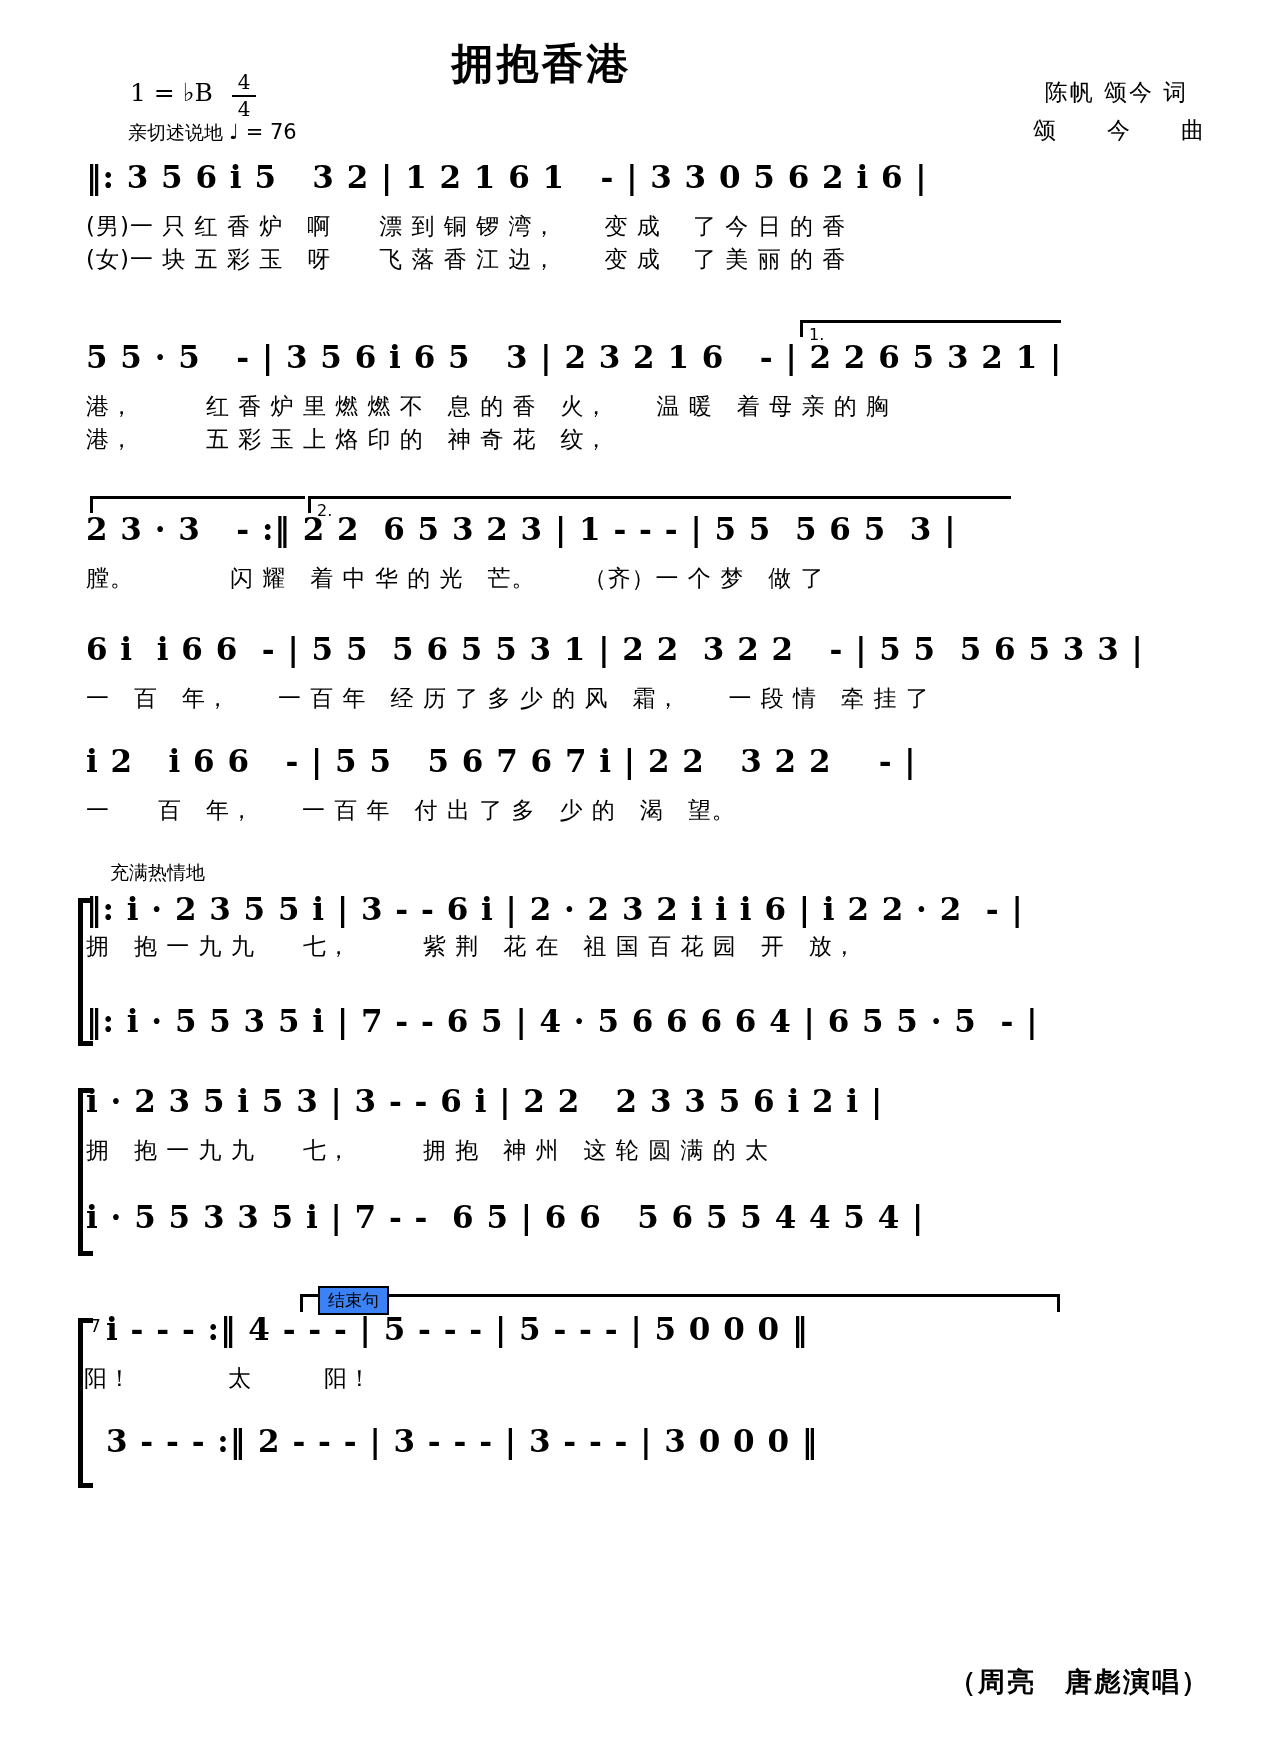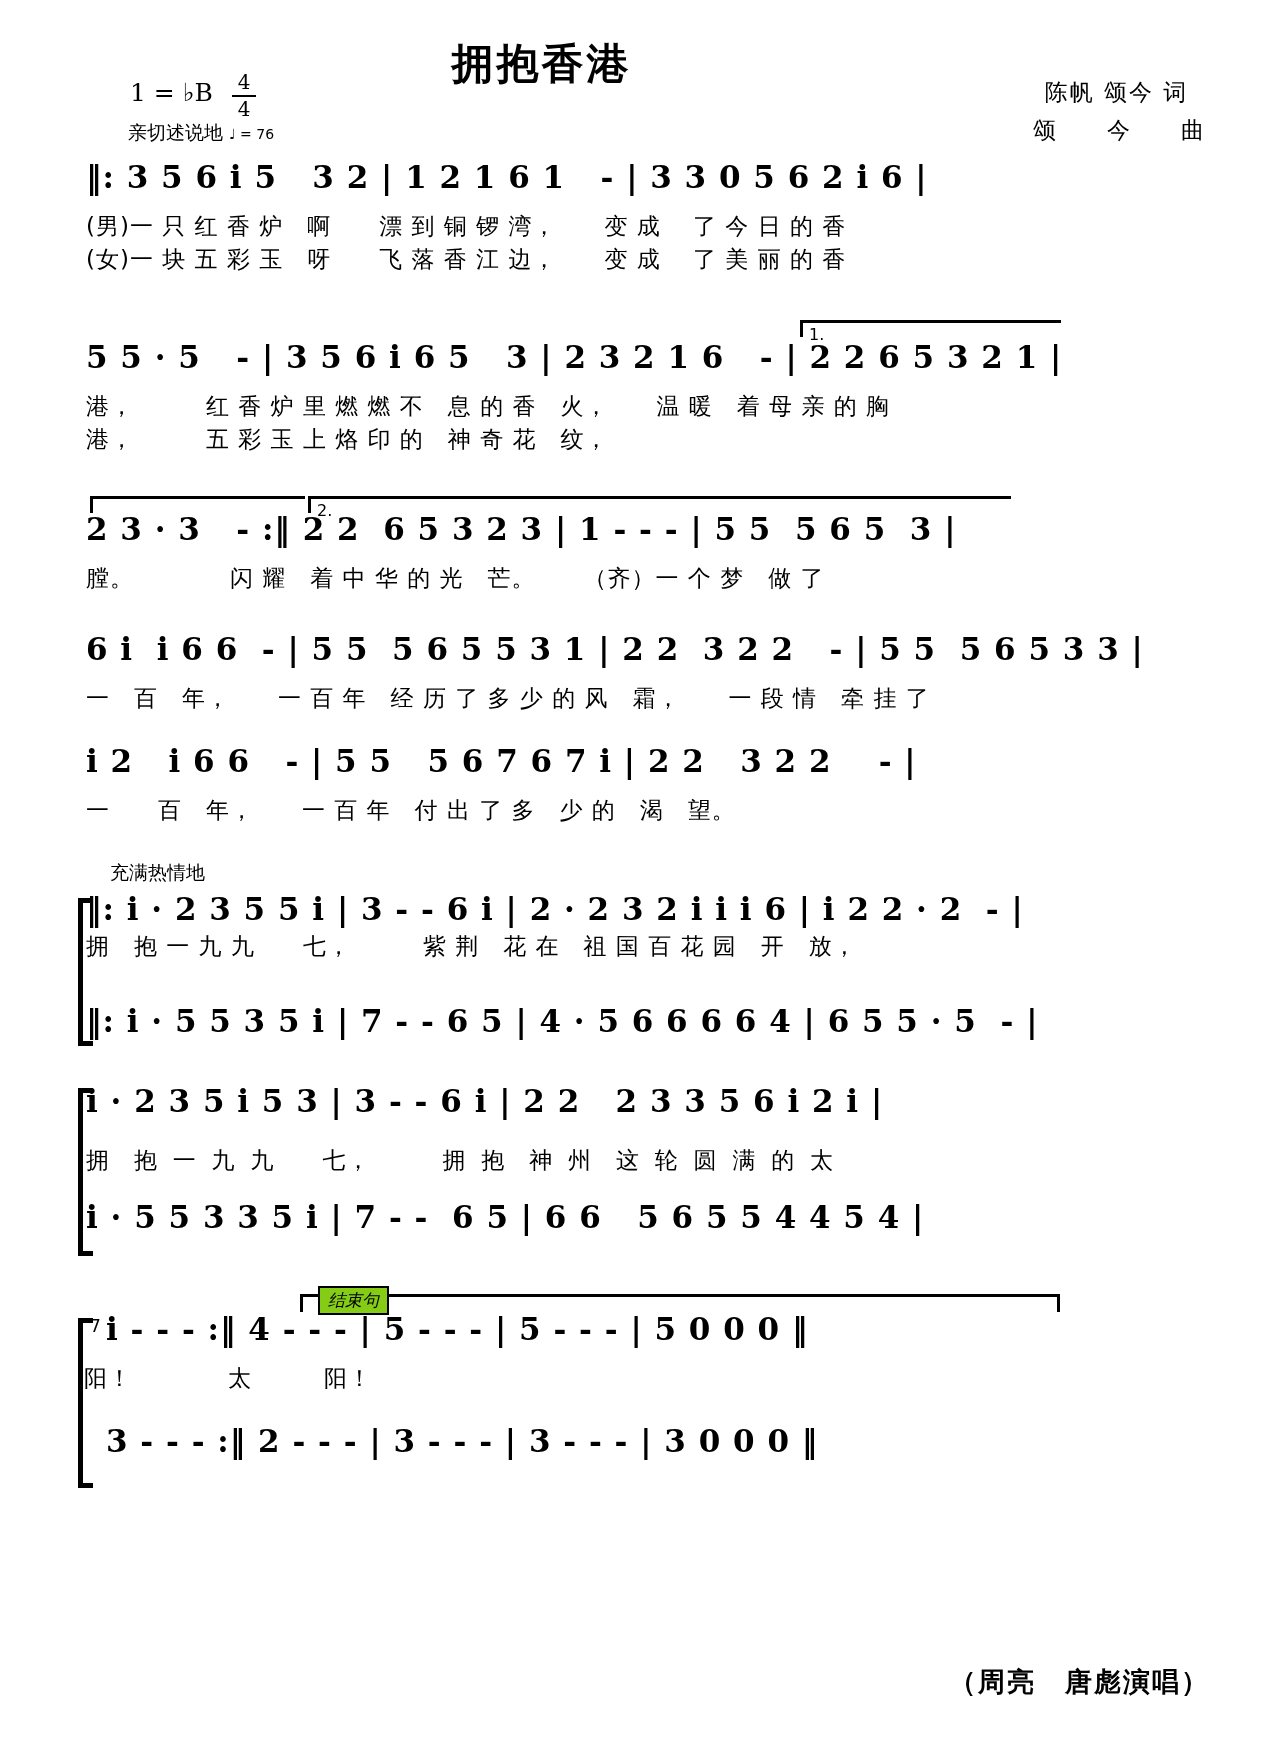--- a/index.html
+++ b/index.html
@@ -51,21 +51,21 @@
   }
   .time-sig .num { display: block; }
   .time-sig .bar { display: block; width: 24px; height: 2px; background: #000; margin: 2px auto; }
   .tempo-mark {
     position: absolute;
     top: 120px;
     left: 128px;
     font-size: 19px;
     white-space: nowrap;
   }
-  .tempo-mark .note { font-size: 14px; }
+  .tempo-mark .note { font-size: 21px; }
   .credits {
     position: absolute;
     top: 74px;
     right: 52px;
     font-size: 23px;
     line-height: 1.65;
     text-align: center;
     letter-spacing: 2px;
   }
   .credits .c2 { letter-spacing: 14px; padding-left: 18px; }
@@ -126,22 +126,21 @@
     top: 2px; left: 6px;
     font-size: 16px;
     font-weight: normal;
     font-family: "DejaVu Sans", sans-serif;
   }
   .boxlabel {
     position: absolute;
     border: 2px solid #000;
     padding: 1px 8px;
     font-size: 17px;
-    background: #84cc16;
-    font-style: italic;
+    background: #3b82f6;
   }
   .hline {
     position: absolute;
     height: 3px;
     background: #000;
   }
 </style>
 </head>
 <body>
 
@@ -208,21 +207,21 @@
     <div class="notes-row">‖: i · 2 3 5 5 i | 3 - - 6 i | 2 · 2 3 2 i i i 6 | i 2 2 · 2  - |</div>
     <div class="lyric-row" style="margin-top:2px;">拥　抱 一 九 九　　七，　　　紫 荆　花 在　祖 国 百 花 园　开　放，</div>
   </div>
   <div class="system" style="top:1004px;">
     <div class="notes-row">‖: i · 5 5 3 5 i | 7 - - 6 5 | 4 · 5 6 6 6 6 4 | 6 5 5 · 5  - |</div>
   </div>
 
   <div class="sysbracket" style="top:1088px; height:158px;"></div>
   <div class="system" style="top:1084px;">
     <div class="notes-row">i · 2 3 5 i 5 3 | 3 - - 6 i | 2 2   2 3 3 5 6 i 2 i |</div>
-    <div class="lyric-row" style="margin-top:26px;font-family:Liberation Mono, monospace;">拥　抱 一 九 九　　七，　　　拥 抱　神 州　这 轮 圆 满 的 太</div>
+    <div class="lyric-row" style="margin-top:14px;">拥　抱 一 九 九　　七，　　　拥 抱　神 州　这 轮 圆 满 的 太</div>
   </div>
   <div class="system" style="top:1200px;">
     <div class="notes-row">i · 5 5 3 3 5 i | 7 - -  6 5 | 6 6   5 6 5 5 4 4 5 4 |</div>
   </div>
 
   <div class="hline" style="top:1294px; left:300px; width:760px;"></div>
   <div class="hline" style="top:1294px; left:300px; width:3px; height:18px;"></div>
   <div class="hline" style="top:1294px; left:1057px; width:3px; height:18px;"></div>
   <div class="boxlabel" style="top:1286px; left:318px;">结束句</div>
 

